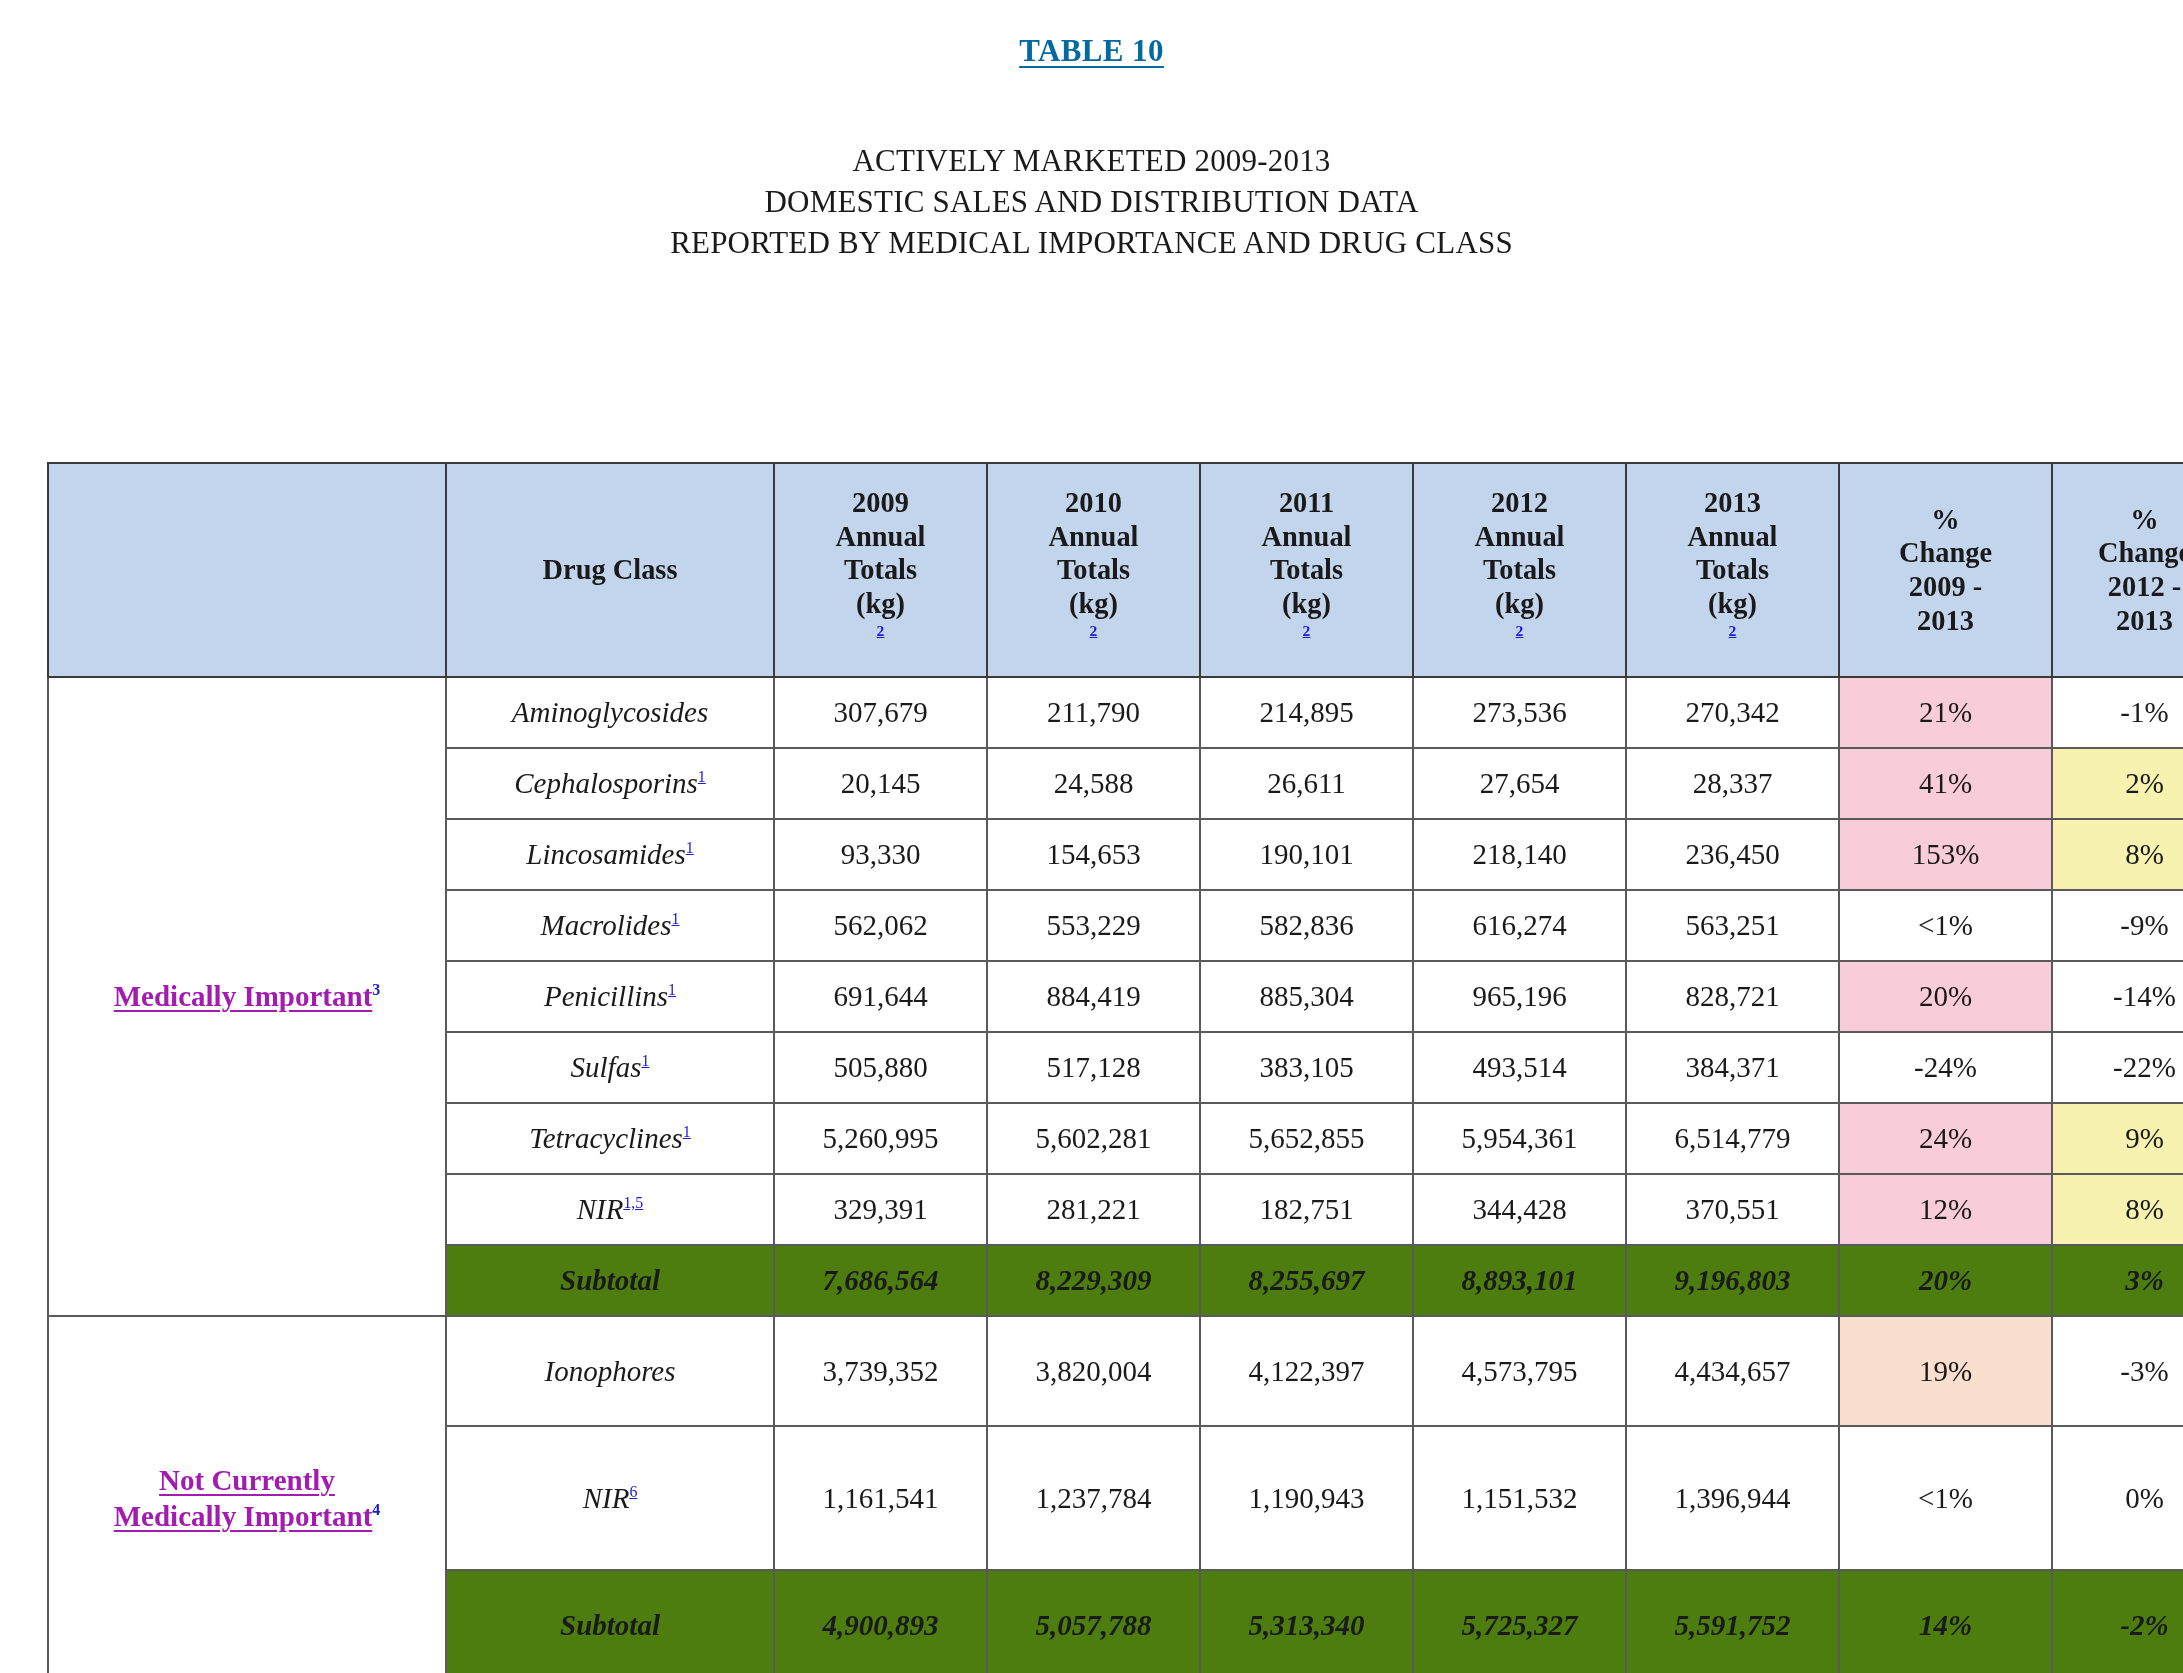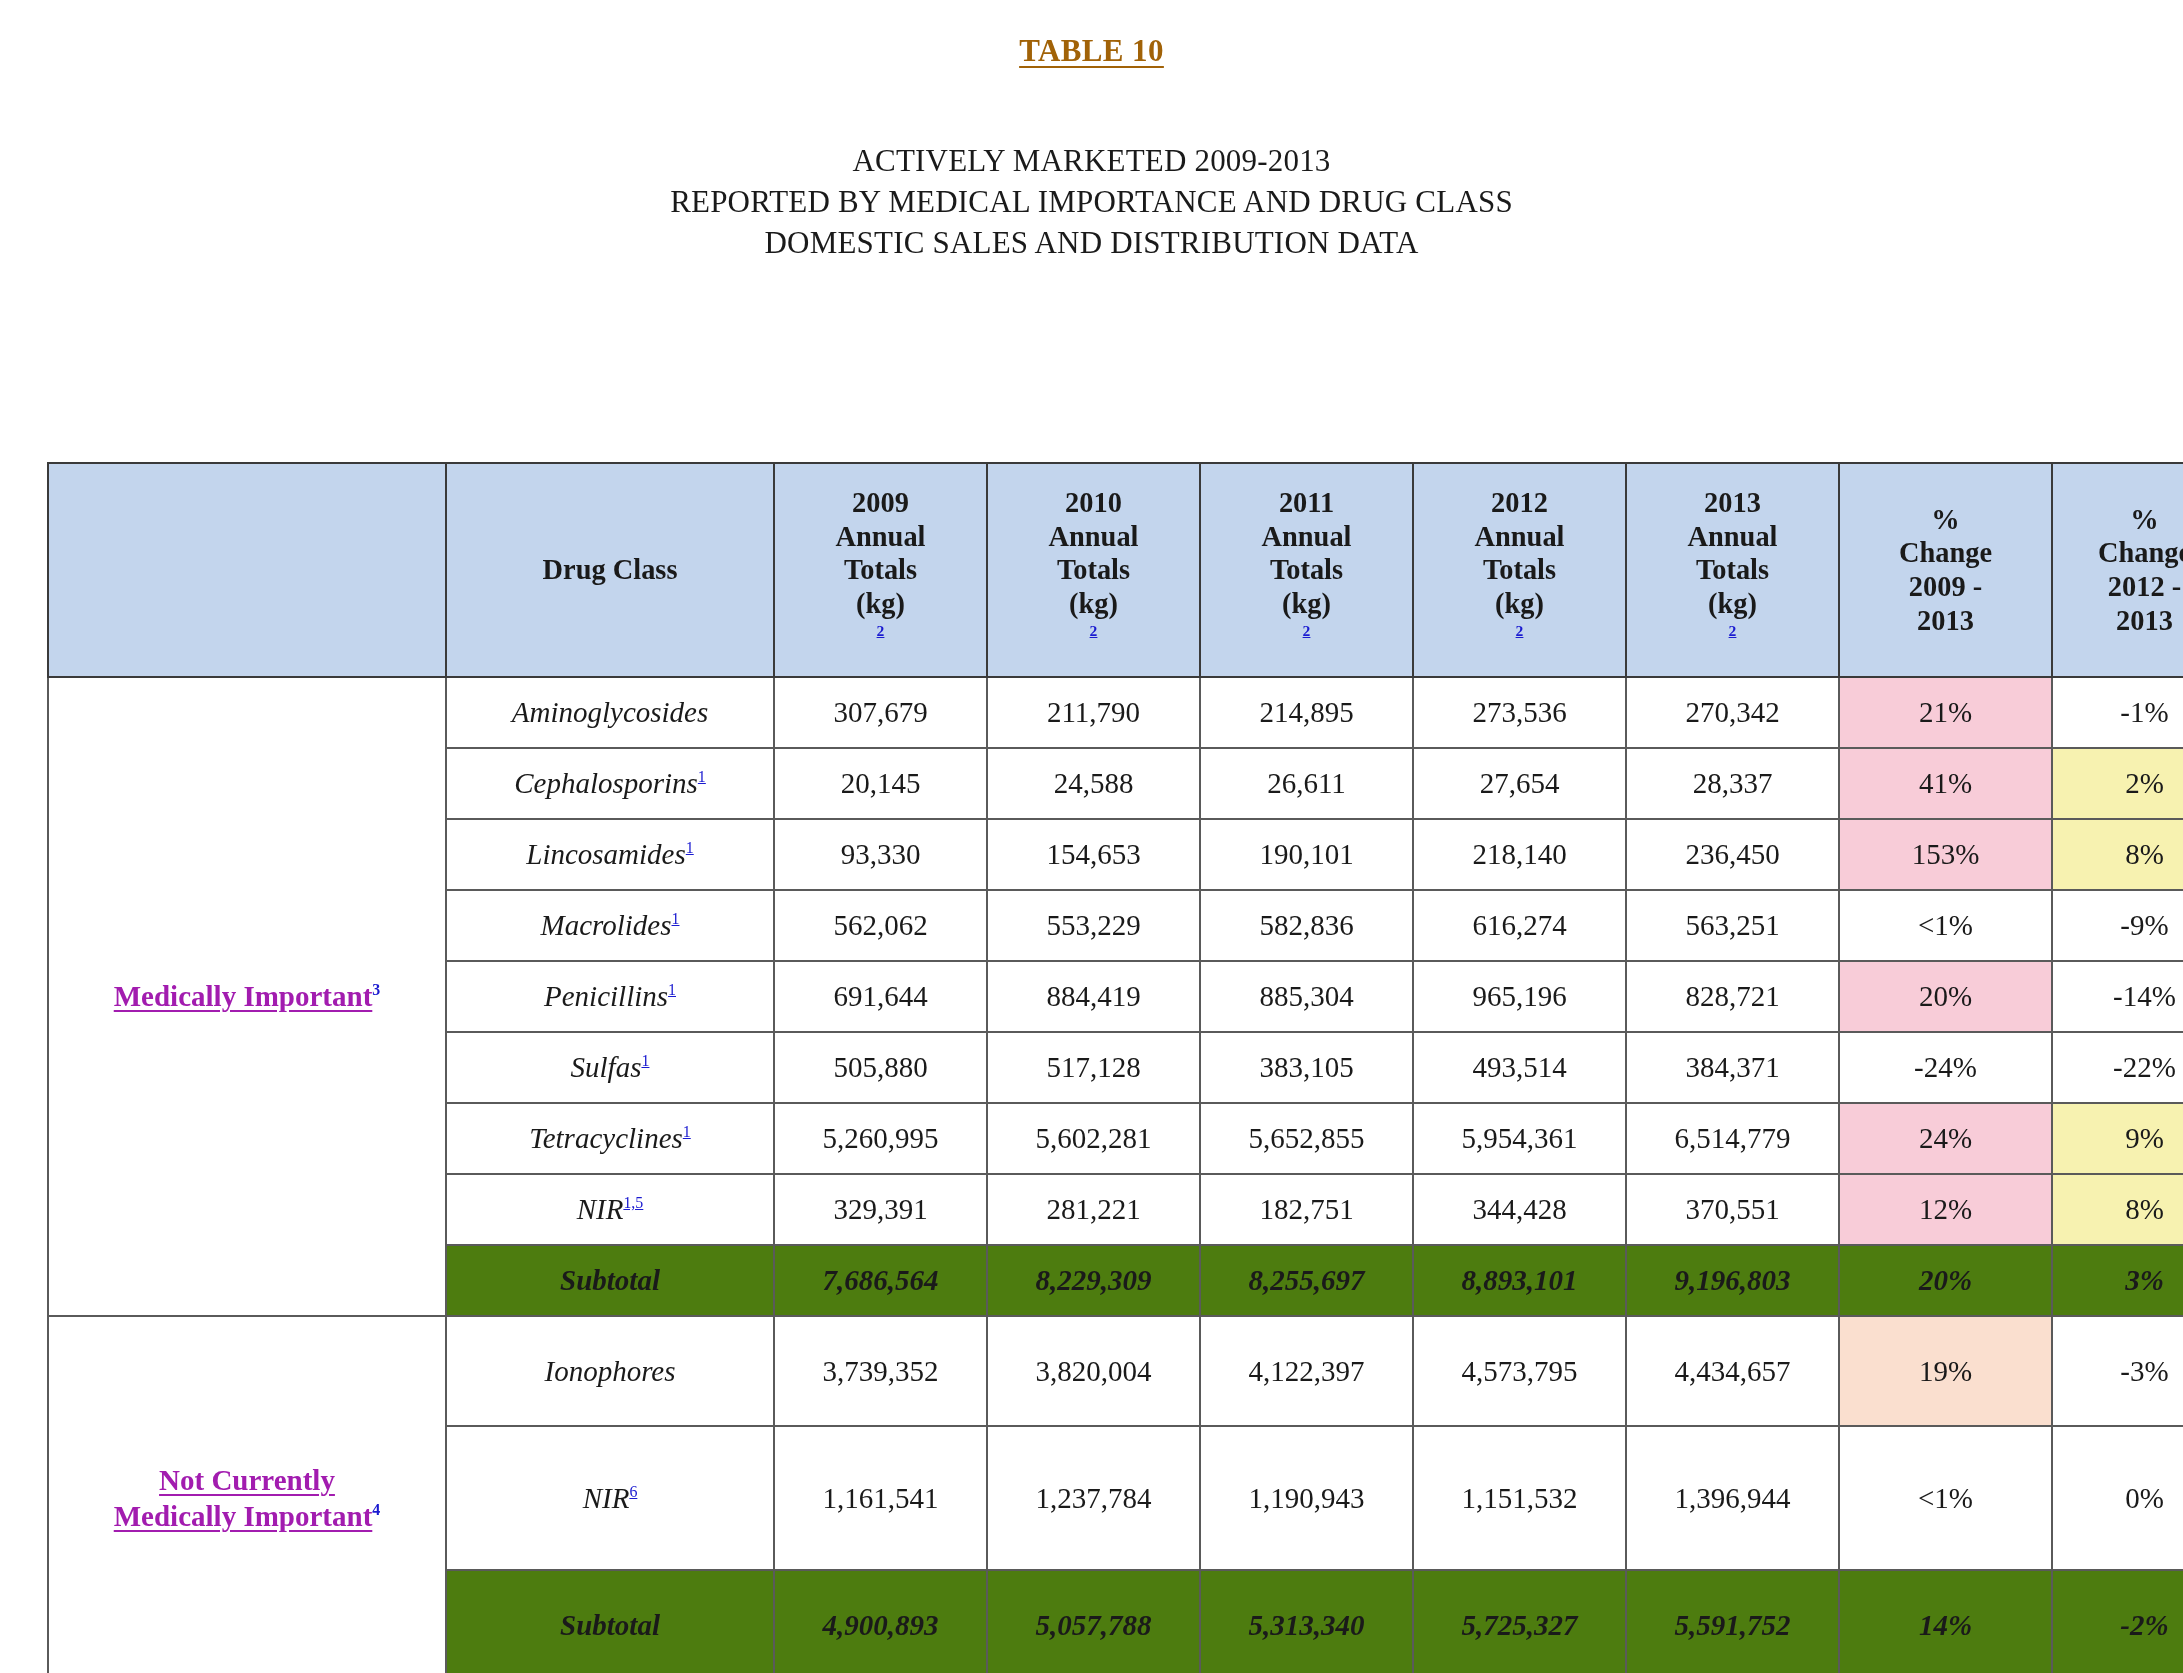--- a/index.html
+++ b/index.html
@@ -24,21 +24,21 @@
 
   
   .table-number {
     text-align: center;
     margin-top: 33px;
     font-size: 31px;
     font-weight: bold;
     letter-spacing: 0.4px;
   }
   .table-number span {
-    color: #a16207;
+    color: #0369a1;
     text-decoration: underline;
     text-underline-offset: 5px;
     text-decoration-thickness: 2.1px;
   }
 
   .title-block {
     margin-top: 71px;
     text-align: center;
     line-height: 1.33;
   }
@@ -151,22 +151,22 @@
 <body>
 
 <div class="page">
 
   <div class="table-number">
     <span>TABLE 10</span>
   </div>
 
   <div class="title-block">
     <div class="title-line">ACTIVELY MARKETED 2009-2013</div>
+    <div class="title-line">DOMESTIC SALES AND DISTRIBUTION DATA</div>
     <div class="title-line">REPORTED BY MEDICAL IMPORTANCE AND DRUG CLASS</div>
-    <div class="title-line">DOMESTIC SALES AND DISTRIBUTION DATA</div>
   </div>
 
   <div class="table-wrap">
     <table class="data">
       <colgroup>
         <col class="c-group">
           <col class="c-class">
         <col class="c-year">
           <col class="c-year">
           <col class="c-year">

